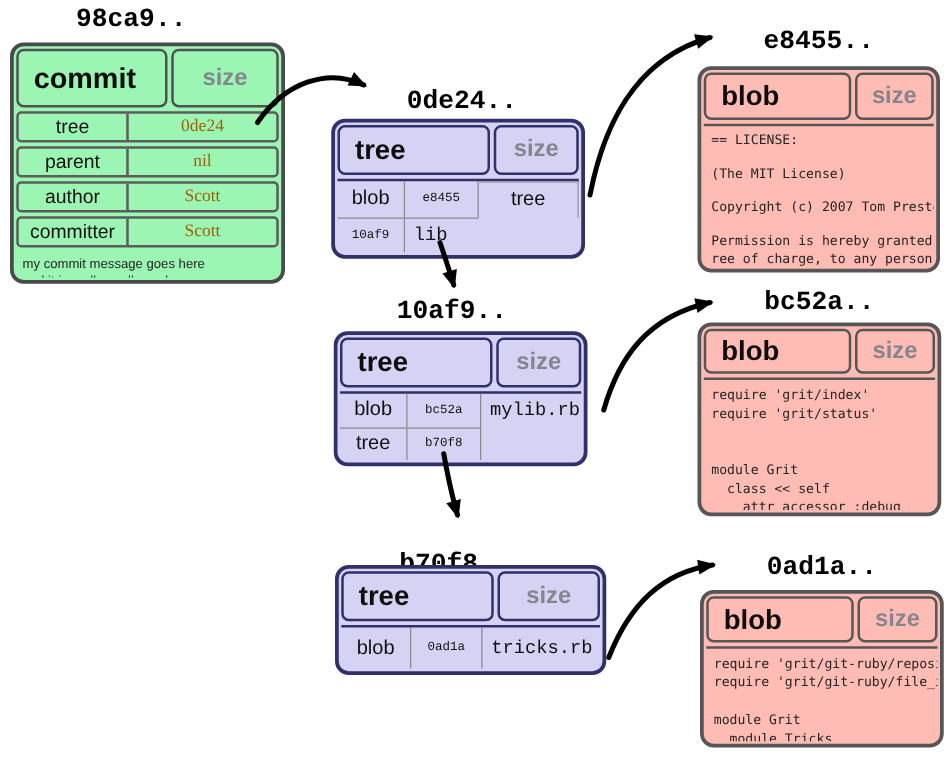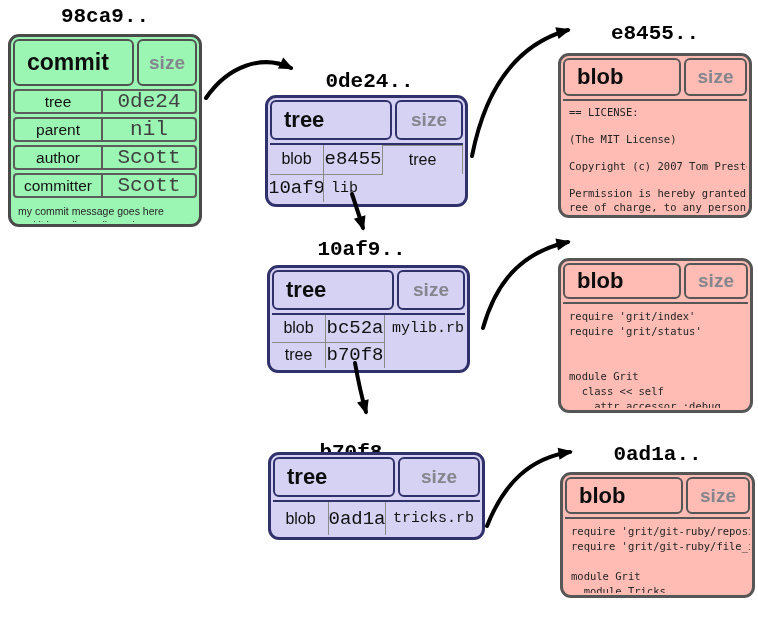--- a/index.html
+++ b/index.html
@@ -46,41 +46,41 @@
     box-sizing:border-box; display:flex; height:25px;
     border:2px solid #5c5c5c; border-radius:4px; align-items:stretch;
   }
   .commit-row .k {
     flex:0 0 86px; border-right:2px solid #5c5c5c;
     display:flex; align-items:center; justify-content:center;
     font-size:15.5px; color:#111;
   }
   .commit-row .v {
     flex:1; display:flex; align-items:center; justify-content:center;
-    font-family:Liberation Mono, monospace; font-size:21px; color:#404040;
+    font-family:Liberation Serif, serif; font-size:14px; color:#a16207;
   }
   .commit-msg {
     flex:1; padding:3px 5px 0 5px; white-space:pre;
     font-family:Liberation Sans, sans-serif; font-size:10.5px;
     line-height:14px; color:#242424; overflow:hidden;
   }
 
   
   .tree-body {
     flex:1; border-top:2.5px solid #30306b; display:grid; overflow:hidden;
     grid-auto-rows:1fr;
   }
   .tree-body.cols3 { grid-template-columns:54px 59px 1fr; }
   .t3 .tree-body.cols3 { grid-template-columns:56px 57px 1fr; }
   .tree-cell {
     display:flex; align-items:center; box-sizing:border-box; overflow:hidden;
     color:#111;
   }
   .tree-cell.ctype { justify-content:center; font-size:16px; }
-  .tree-cell.chash { justify-content:center; font-family:"Liberation Mono", monospace; font-size:19px; }
+  .tree-cell.chash { justify-content:center; font-family:"Liberation Mono", monospace; font-size:10px; }
   .tree-cell.cname { padding-left:7px; font-family:"Liberation Mono", monospace; font-size:15px; }
   .tree-cell.vline { border-right:1.7px solid #8a8a8a; }
   .tree-cell.hline { border-top:1.7px solid #8a8a8a; }
 
   
   .blob-body {
     flex:1; border-top:2.5px solid #565656; overflow:hidden;
   }
   .blob-body pre {
     margin:0; padding:5px 4px 0 6px;
@@ -109,23 +109,24 @@
       <path d="M 355 363 C 358 380 362 398 366 412" marker-end="url(#arrowhead)"></path>
       <path d="M 487 526 C 504 483 530 458 570 452" marker-end="url(#arrowhead)"></path>
     </g>
   </svg>
 
   <div class="hash-label" style="left:8px; top:5px; width:194px;">98ca9..</div>
   <div class="hash-label" style="left:272px; top:70px; width:195px;">0de24..</div>
   <div class="hash-label" style="left:264px; top:238px; width:195px;">10af9..</div>
   <div class="hash-label" style="left:266px; top:441px; width:195px;">b70f8..</div>
   <div class="hash-label" style="left:558px; top:22px; width:194px;">e8455..</div>
+  <div class="hash-label" style="left:558px; top:231px; width:195px;">bc52a..</div>
   <div class="hash-label" style="left:560px; top:443px; width:195px;">0ad1a..</div>
 
-  <div class="obj-box commit-box" style="left:8px; top:34px; width:194px; height:193px;">
+  <div class="obj-box commit-box" style="left:8px; top:34px; width:220px; height:193px;">
     <div class="box-header">
       <div class="hdr-cell type-cell">commit</div>
       <div class="hdr-cell size-cell">size</div>
     </div>
     <div class="commit-rows">
       <div class="commit-row">
         <div class="k">tree</div>
         <div class="v">0de24</div>
       </div>
       <div class="commit-row">

